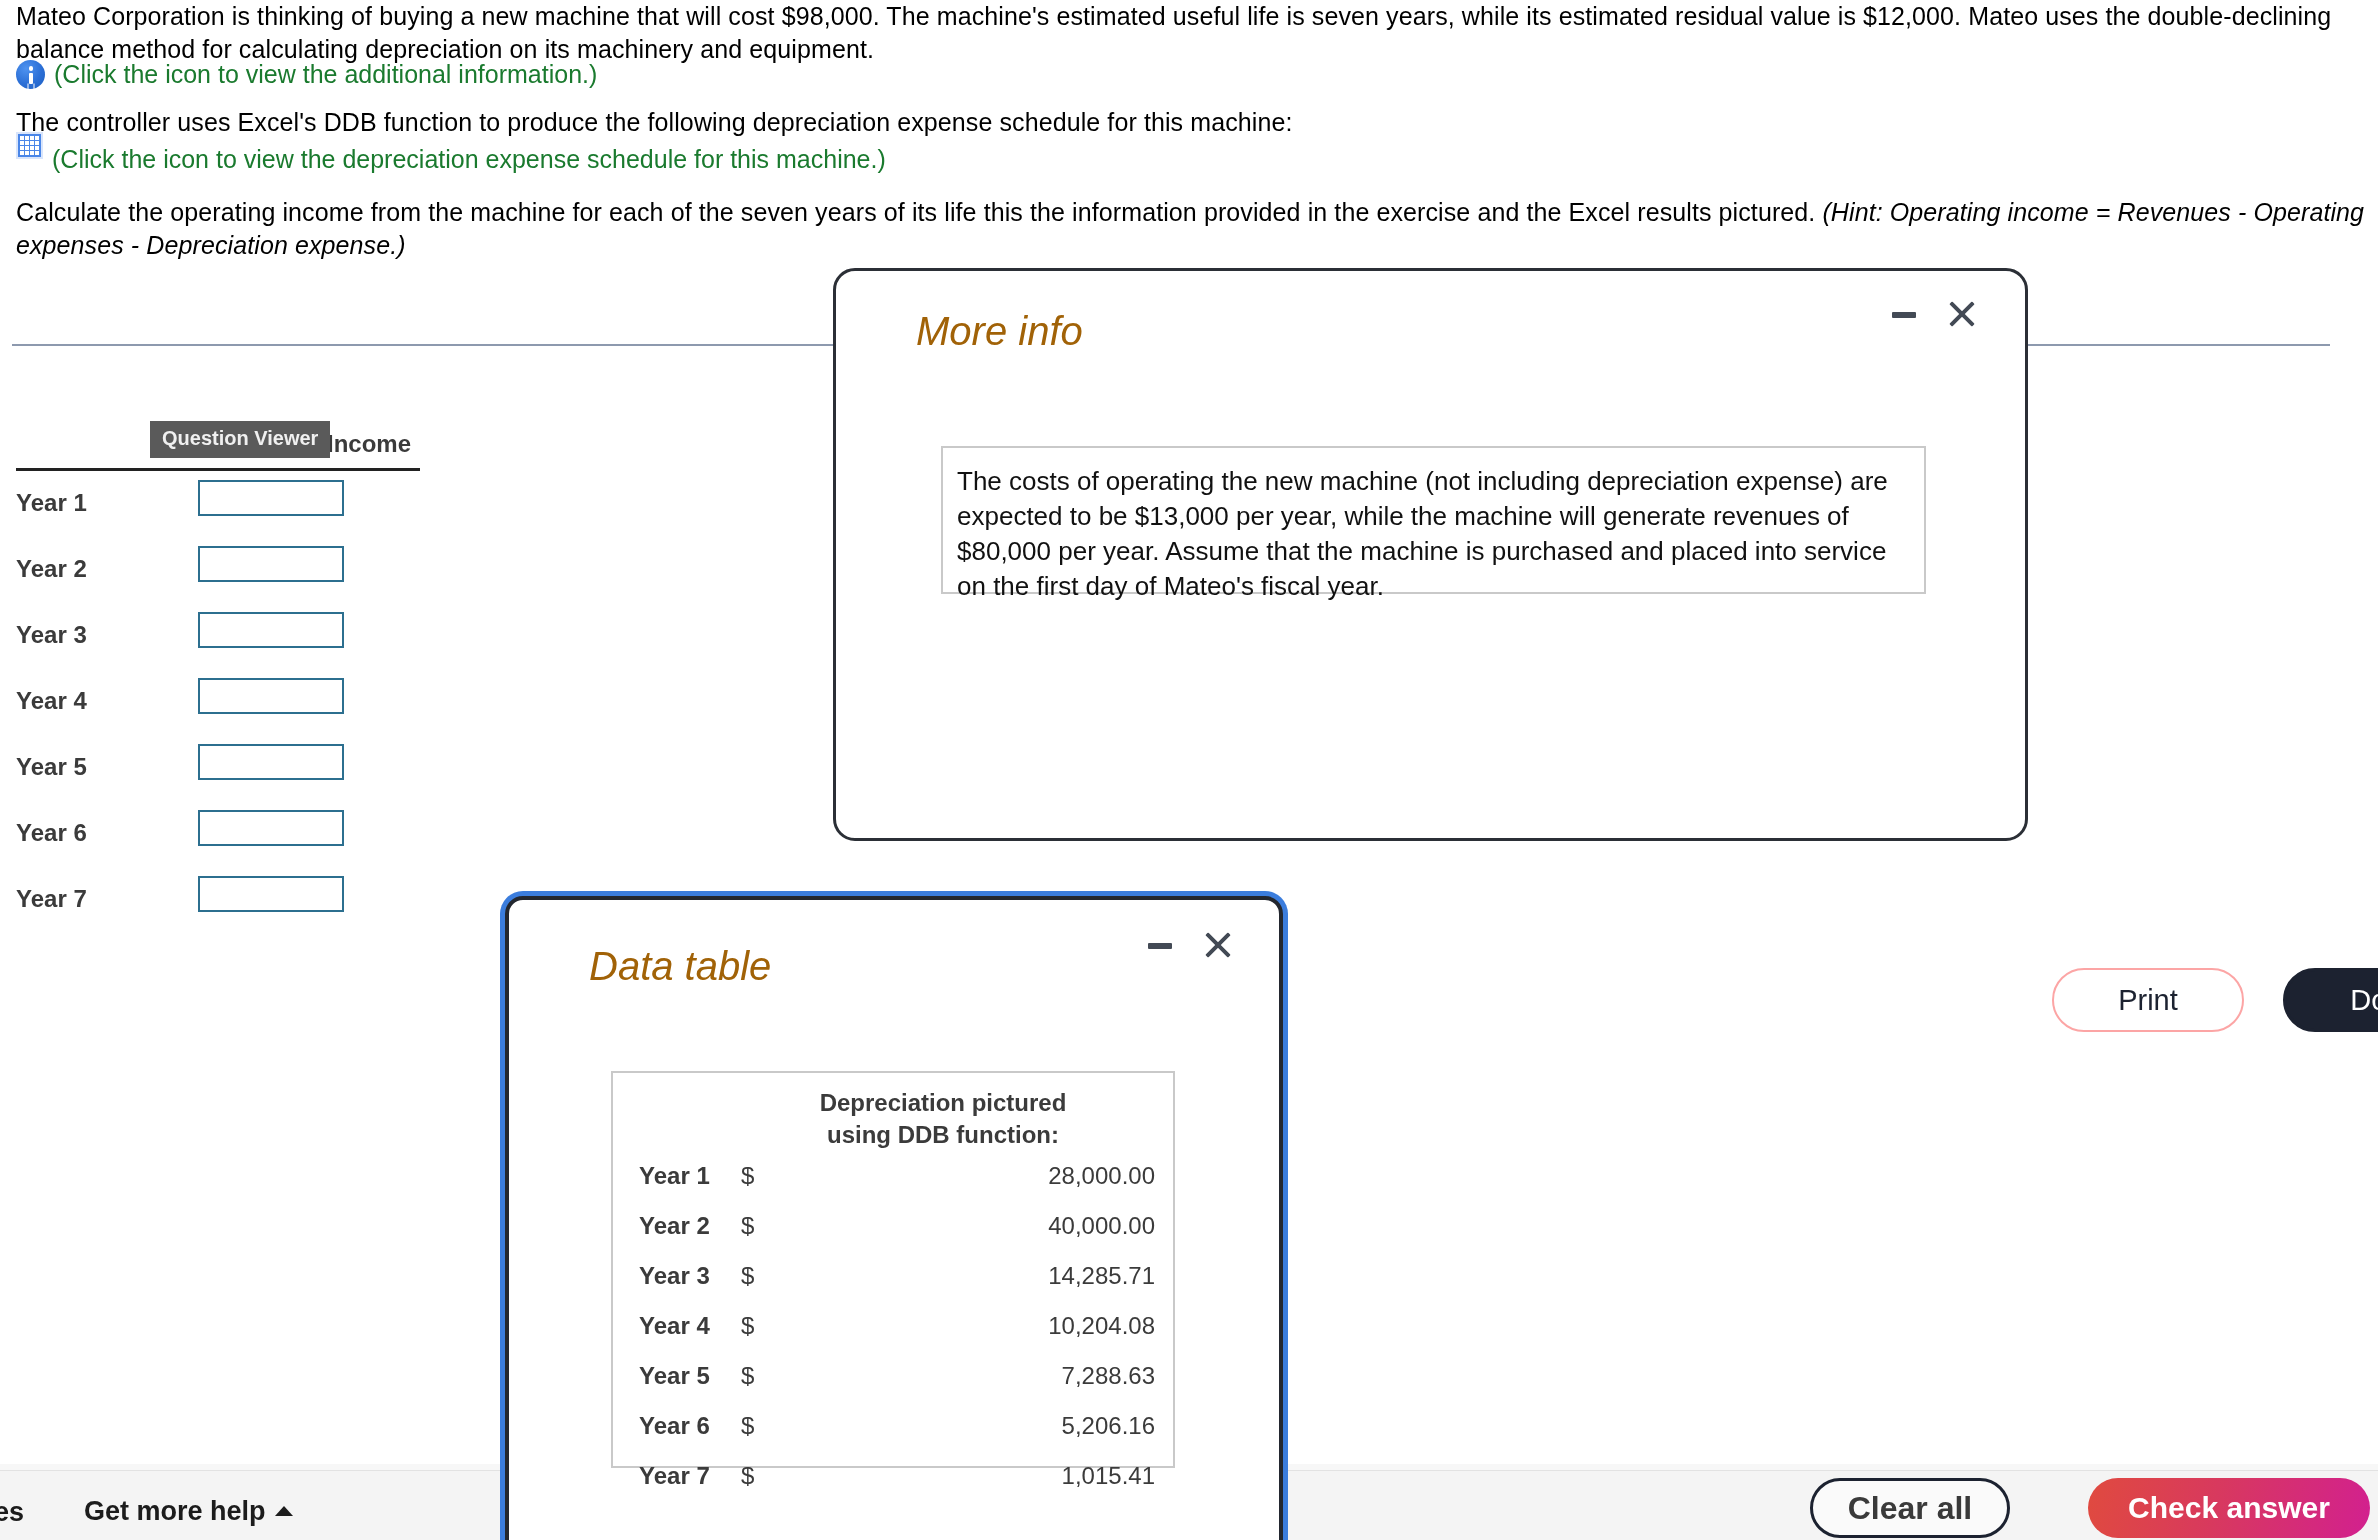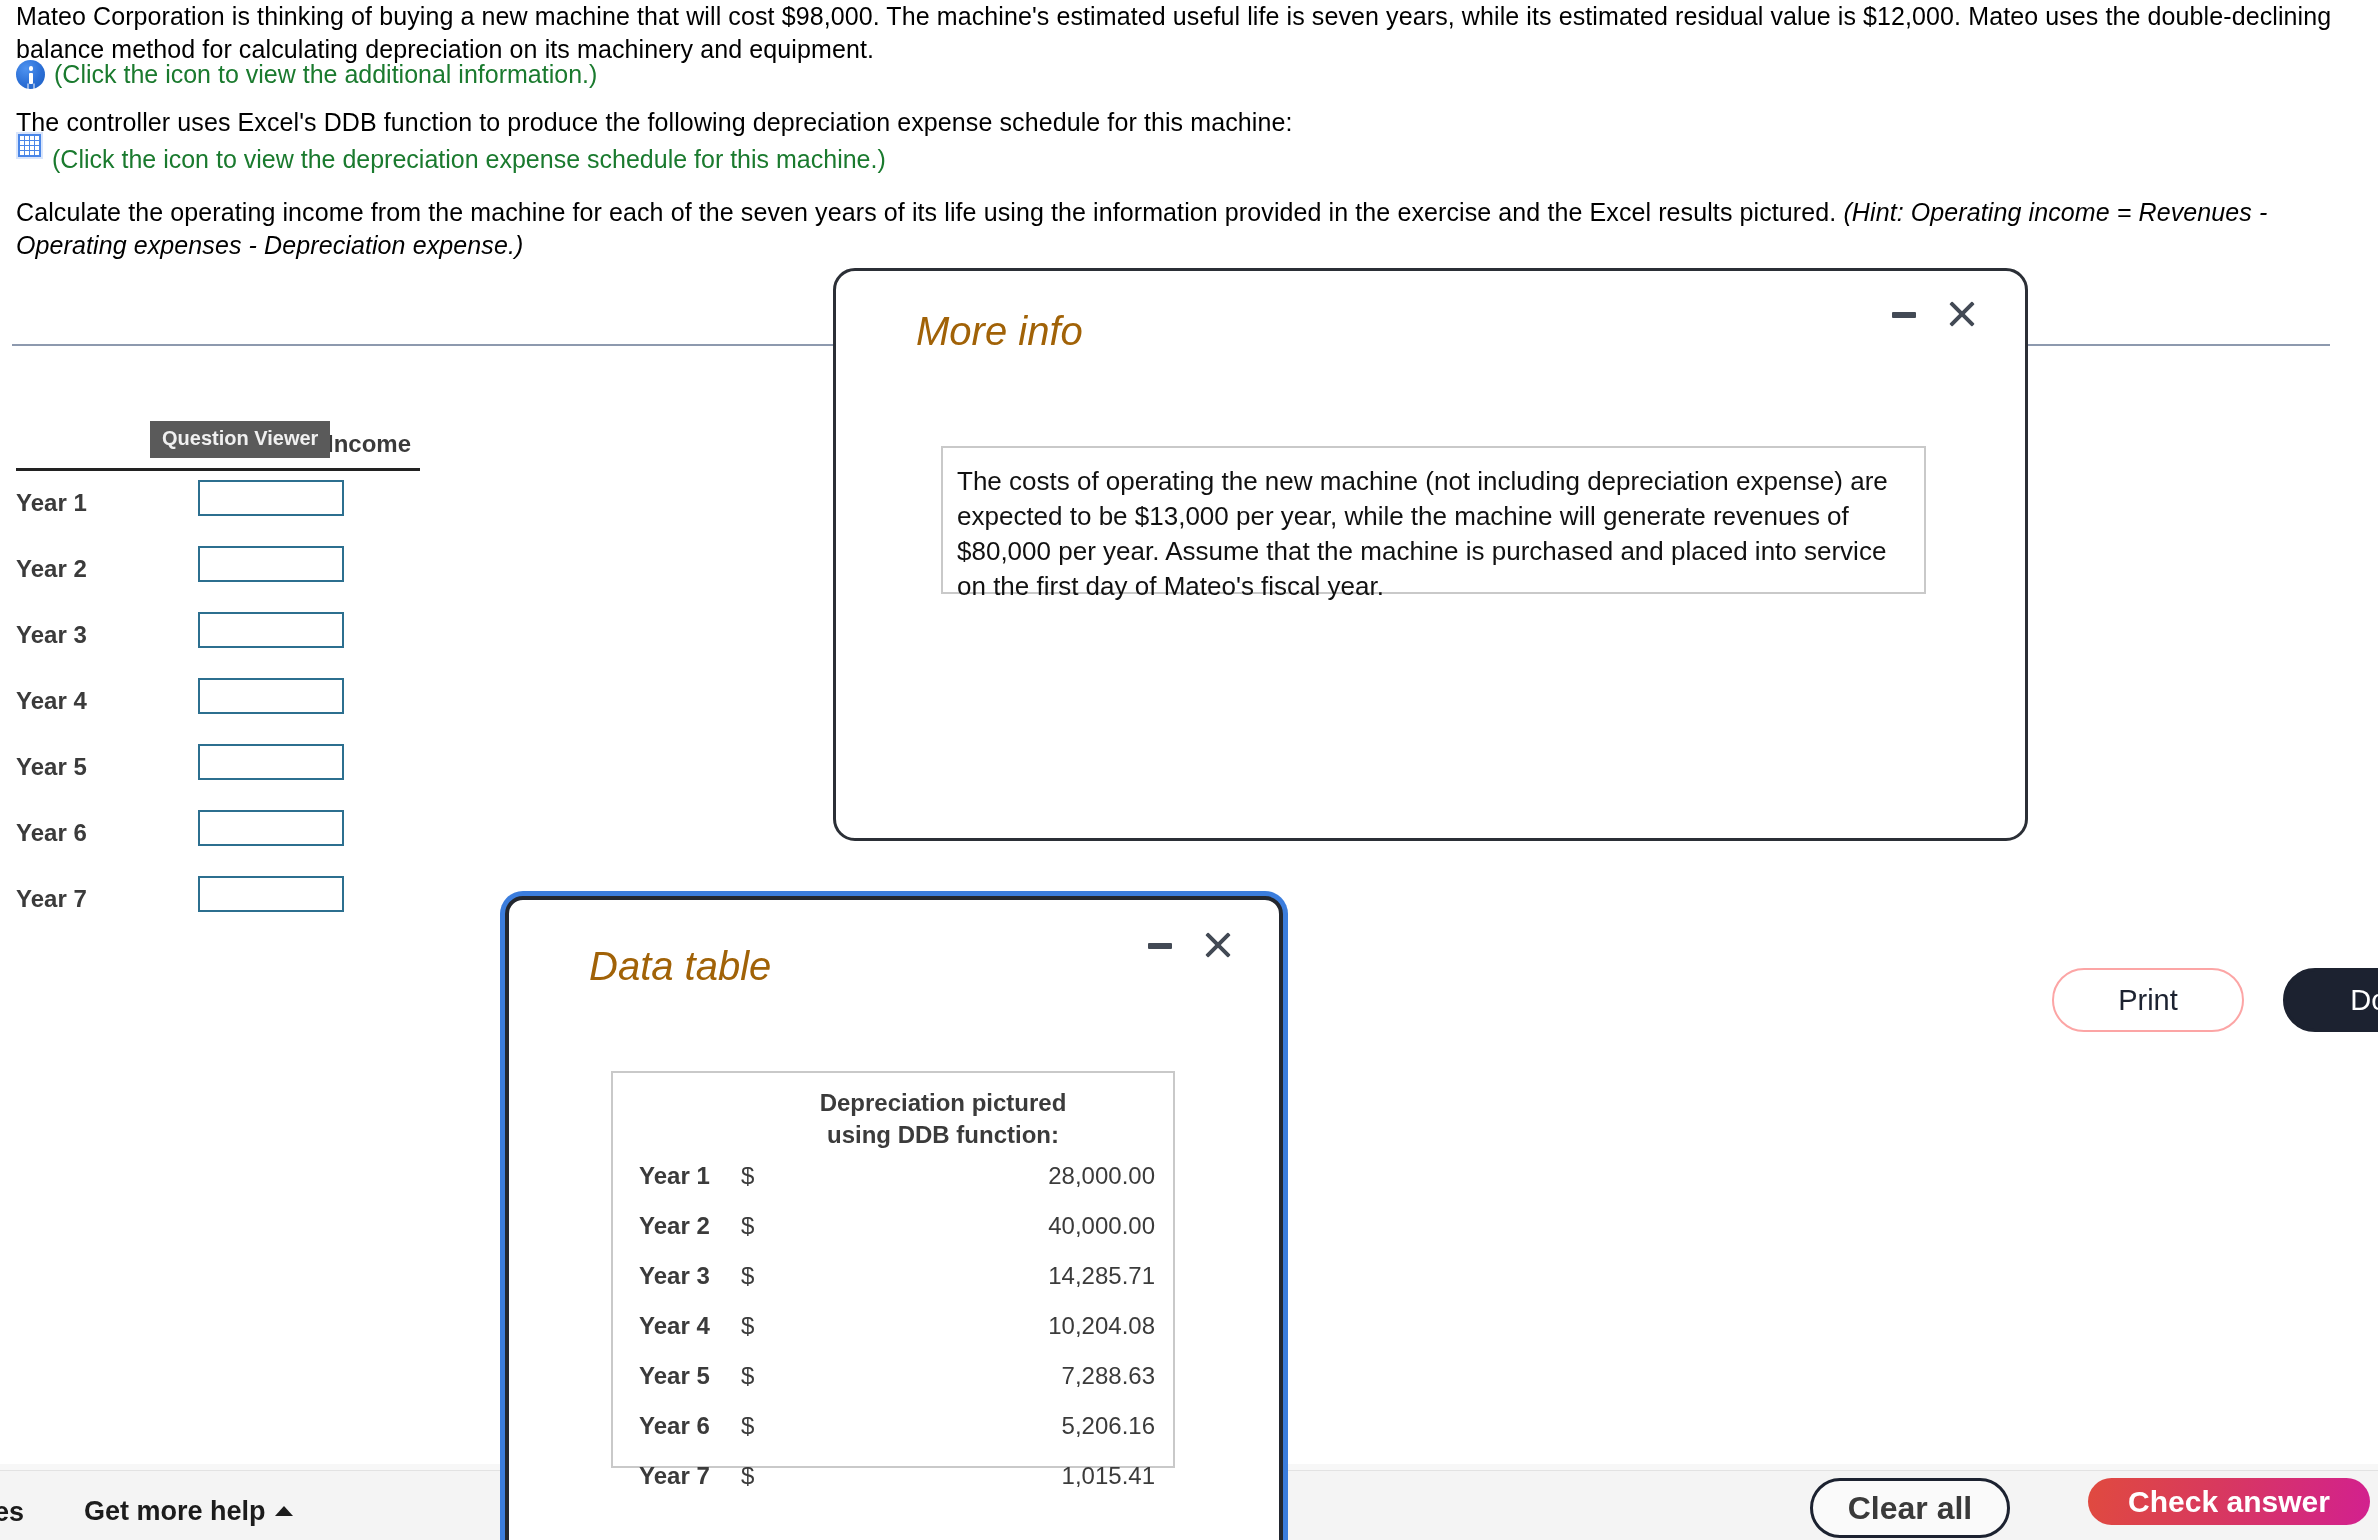--- a/index.html
+++ b/index.html
@@ -373,21 +373,21 @@
     background: #fafafa;
     color: #3a3a3a;
     font-weight: bold;
     font-size: 32px;
     z-index: 11;
   }
   #check-answer-btn {
     left: 2088px;
     top: 1478px;
     width: 282px;
-    height: 47px;
+    height: 60px;
     border: none;
     background: linear-gradient(100deg, #e04a3f 0%, #d8395e 45%, #d2208f 100%);
     color: #ffffff;
     font-weight: bold;
     font-size: 30px;
     z-index: 11;
   }
 </style>
 </head>
 <body>
@@ -419,21 +419,21 @@
         <i></i>
       <i></i>
         <i></i>
         <i></i>
         <i></i>
     </span>
     <span class="green" style="font-size:25px;margin-top:28px;">(Click the icon to view the depreciation expense schedule for this machine.)</span>
   </div>
 
   <div class="q-text" style="left:16px; top:196px; width:2352px;">
-    <span>Calculate the operating income from the machine for each of the seven years of its life using the information provided in the exercise and the Excel results pictured.</span>
+    <span>Calculate the operating income from the machine for each of the seven years of its life this the information provided in the exercise and the Excel results pictured.</span>
     <span style="font-style:italic;">(Hint: Operating income = Revenues - Operating expenses - Depreciation expense.)</span>
   </div>
 
 
   <div class="divider"></div>
 
   <div class="answer-area">
     <div class="col-head">Operating Income</div>
     <div class="head-rule"></div>
 

